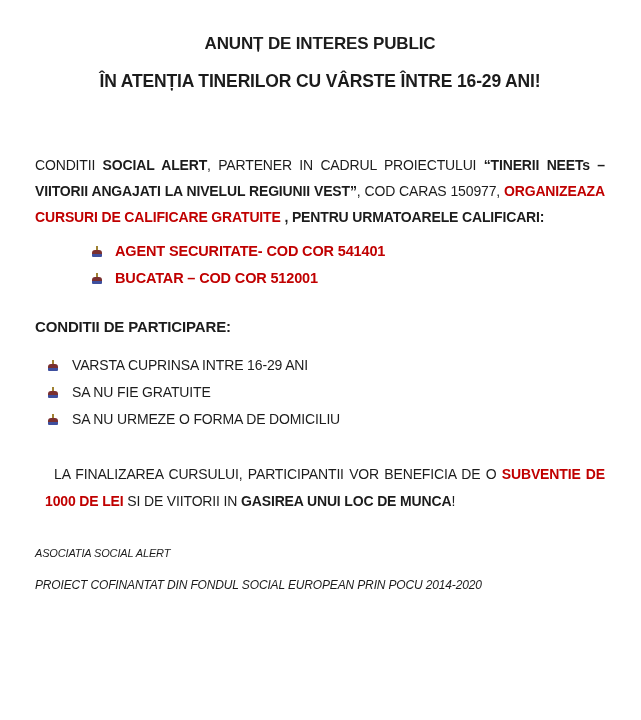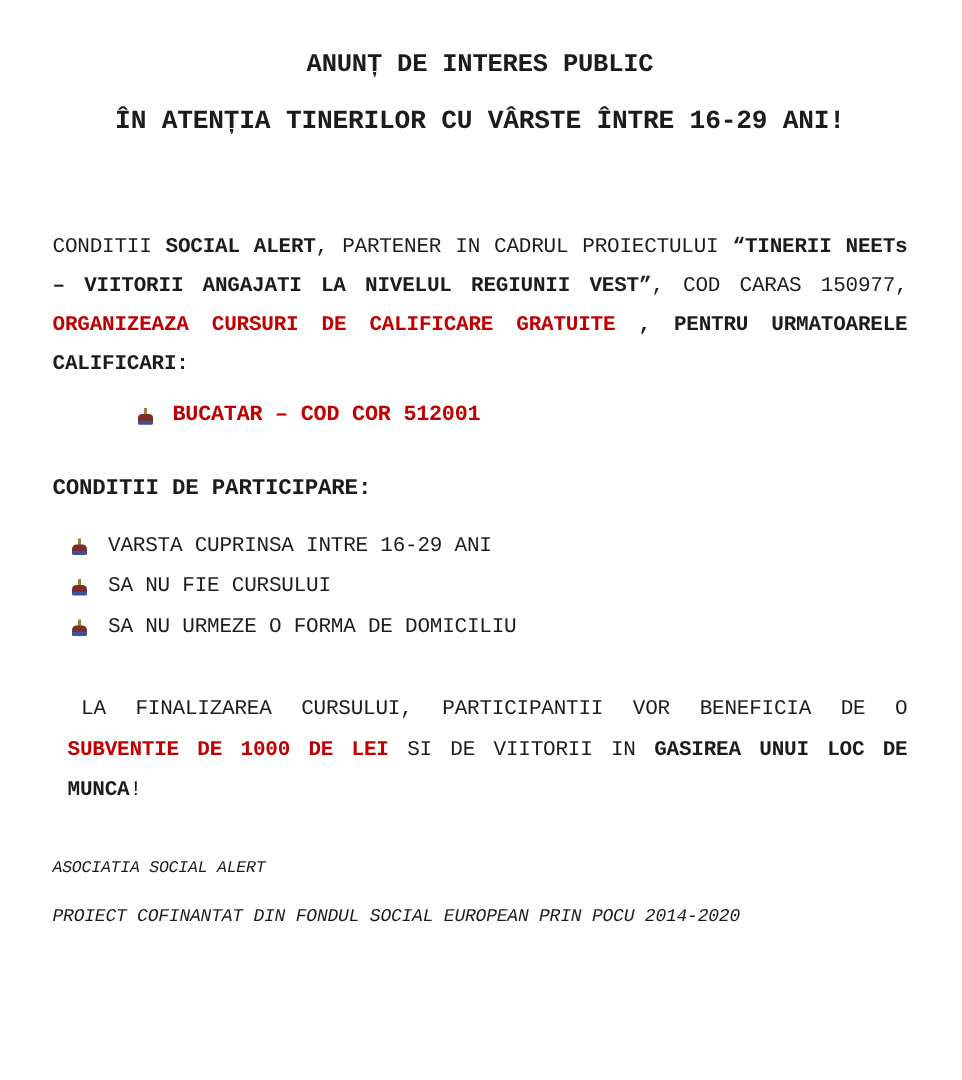--- a/index.html
+++ b/index.html
@@ -2,21 +2,21 @@
 <html style="--accent-red: #C00000; --text: #1C1C1C; --bullet-red: #7A2F2F; --bullet-blue: #3E4F9E; --bullet-gold: #A08232;"><head>
 <meta charset="utf-8">
 <style>
   html, body { margin:0; padding:0; background:#ffffff; }
   .page {
     position:relative;
     width:641px; height:720px;
     box-sizing:border-box;
     padding:33px 36px 0 35px;
     background:#ffffff;
-    font-family:Liberation Mono, monospace;
+    font-family:Liberation Sans, sans-serif;
     color:var(--text,#1c1c1c);
     font-size:14px;
     letter-spacing:-0.15px;
     overflow:hidden;
   }
   .b { font-weight:700; }
   .red { color:var(--accent-red,#C00000); }
 
   h1.title {
     margin:0; font-size:17px; font-weight:700; text-align:center; line-height:22px;
@@ -80,29 +80,29 @@
 <body>
 
 <div class="page">
 
   <h1 class="title">ANUNȚ DE INTERES PUBLIC</h1>
   <h2 class="subtitle">ÎN ATENȚIA TINERILOR CU VÂRSTE ÎNTRE 16-29 ANI!</h2>
 
   <p class="intro"><span>CONDITII </span><span class="b">SOCIAL ALERT</span><span>, PARTENER IN CADRUL PROIECTULUI </span><span class="b">“TINERII NEETs – VIITORII ANGAJATI LA NIVELUL REGIUNII VEST”</span><span>, COD CARAS 150977, </span><span class="b red">ORGANIZEAZA CURSURI DE CALIFICARE GRATUITE</span><span class="b"> , PENTRU URMATOARELE CALIFICARI:</span></p>
 
   <ul class="courses">
-    <li><span class="bullet-icon"></span></li>
+    <li><span class="bullet-icon"></span><span>AGENT SECURITATE- COD COR 541401</span></li>
     <li><span class="bullet-icon"></span><span>BUCATAR – COD COR 512001</span></li>
   </ul>
 
   <h3 class="cond-heading">CONDITII DE PARTICIPARE:</h3>
 
   <ul class="conds">
     <li><span class="bullet-icon"></span><span>VARSTA CUPRINSA INTRE 16-29 ANI</span></li>
-    <li><span class="bullet-icon"></span><span>SA NU FIE CURSULUI</span></li>
+    <li><span class="bullet-icon"></span><span>SA NU FIE GRATUITE</span></li>
     <li><span class="bullet-icon"></span><span>SA NU URMEZE O FORMA DE DOMICILIU</span></li>
   </ul>
 
   <p class="closing"><span>LA FINALIZAREA CURSULUI, PARTICIPANTII VOR BENEFICIA DE O </span><span class="b red">SUBVENTIE DE 1000 DE LEI</span><span> SI DE VIITORII IN </span><span class="b">GASIREA UNUI LOC DE MUNCA</span><span>!</span></p>
 
   <div class="footer">
     <p class="f1">ASOCIATIA SOCIAL ALERT</p>
     <p class="f2">PROIECT COFINANTAT DIN FONDUL SOCIAL EUROPEAN PRIN POCU 2014-2020</p>
   </div>
 

